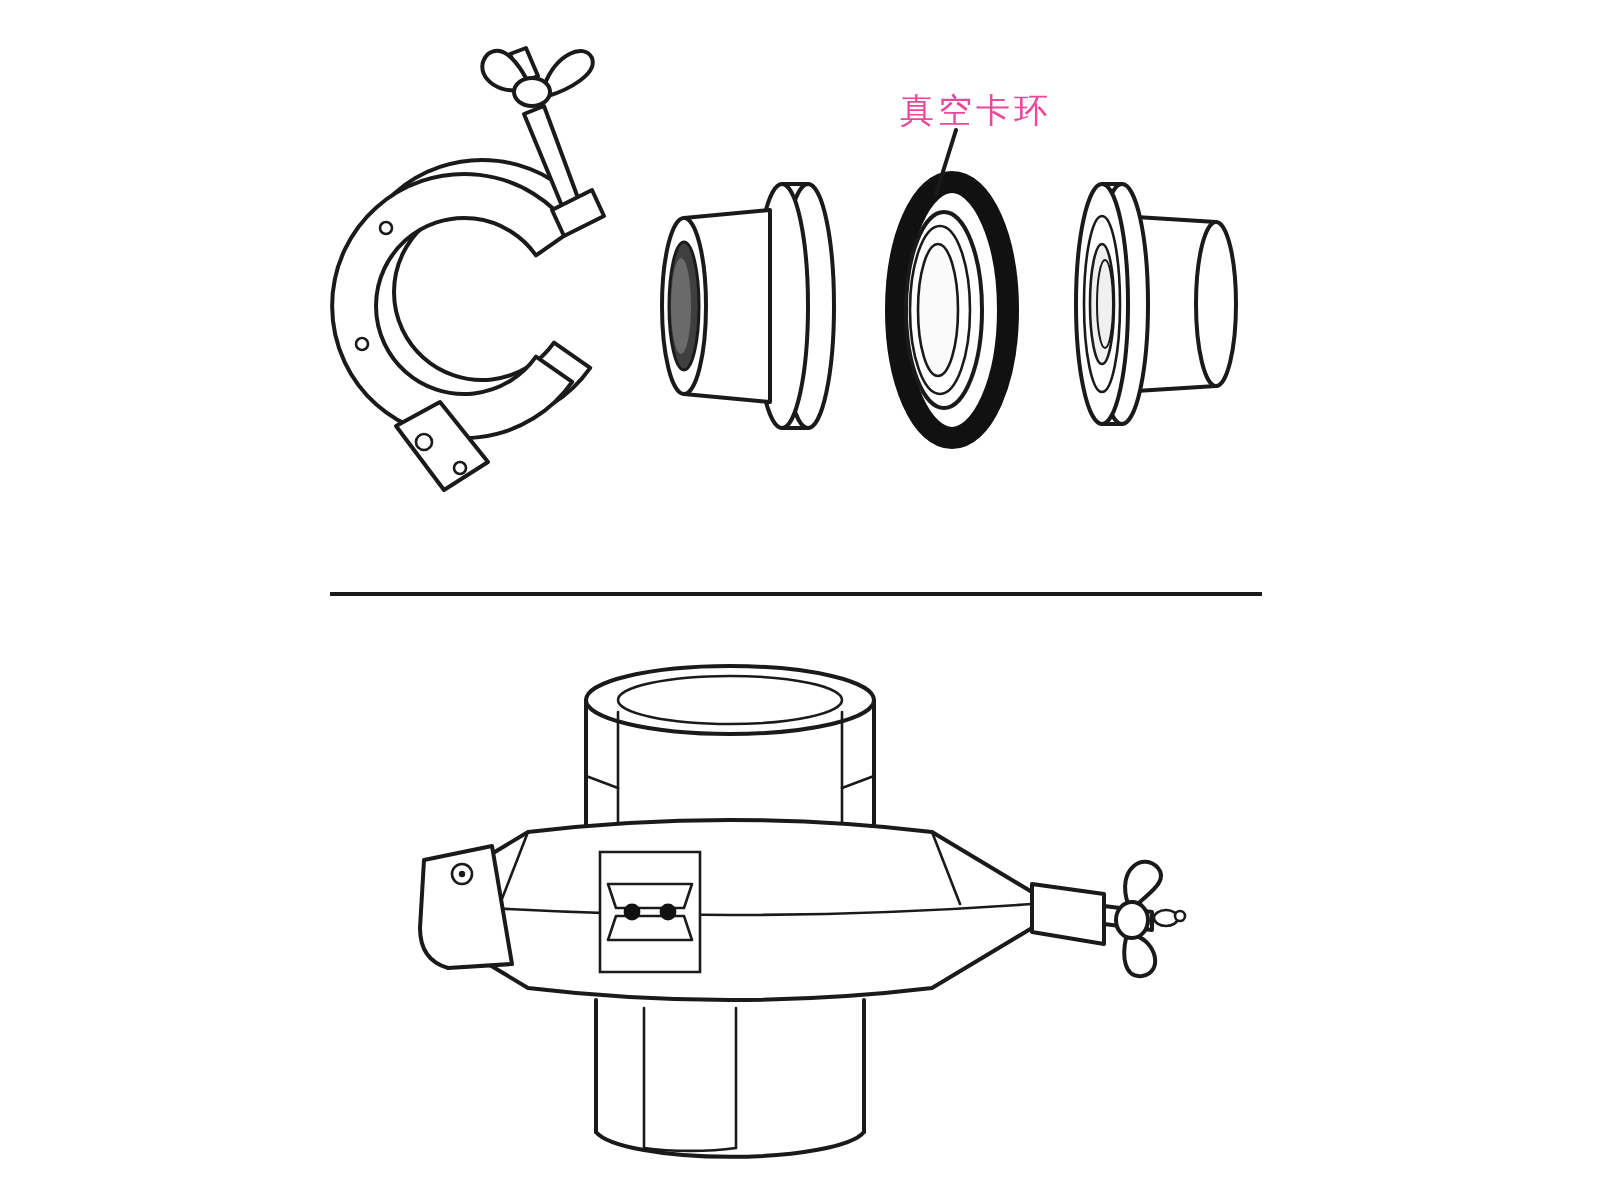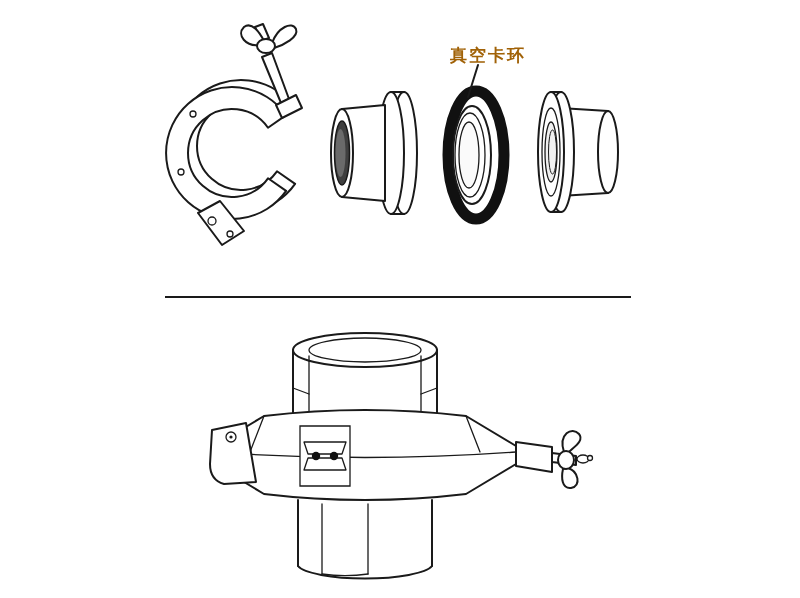--- a/index.html
+++ b/index.html
@@ -3,21 +3,21 @@
 <meta charset="utf-8">
 <style>
   * { margin:0; padding:0; box-sizing:border-box; }
   html,body { width:800px; height:598px; background:#ffffff; font-family:"Liberation Sans", sans-serif; }
   .stage { position:relative; width:800px; height:598px; background:#ffffff; overflow:hidden; }
   .abs { position:absolute; }
   svg { display:block; overflow:visible; }
   .fw { fill:#ffffff; stroke:#1a1a1a; stroke-width:2; stroke-linejoin:round; stroke-linecap:round; }
   .ln { fill:none; stroke:#1a1a1a; stroke-width:2; stroke-linejoin:round; stroke-linecap:round; }
   .thin { stroke-width:1.3; }
-  .part-label { position:absolute; left:450px; top:44px; font-size:17px; font-weight:bold; color:#a16207; letter-spacing:2px; white-space:nowrap; }
+  .part-label { position:absolute; left:450px; top:44px; font-size:17px; font-weight:normal; color:#ec4899; letter-spacing:2px; white-space:nowrap; }
   .divider { position:absolute; left:165px; top:296px; width:466px; height:2px; background:#1a1a1a; }
 </style>
 </head>
 <body>
 
 <div class="stage">
 
   <svg class="abs" style="left:160px; top:5px;" width="145" height="260" viewBox="0 0 145 260">
     <g>
       <path class="fw" transform="translate(9,-7)" d="M126.1,110.1 A66,66 0 1 0 126.1,185.9 L108,173.3 A44,44 0 1 1 108,122.7 Z"></path>

